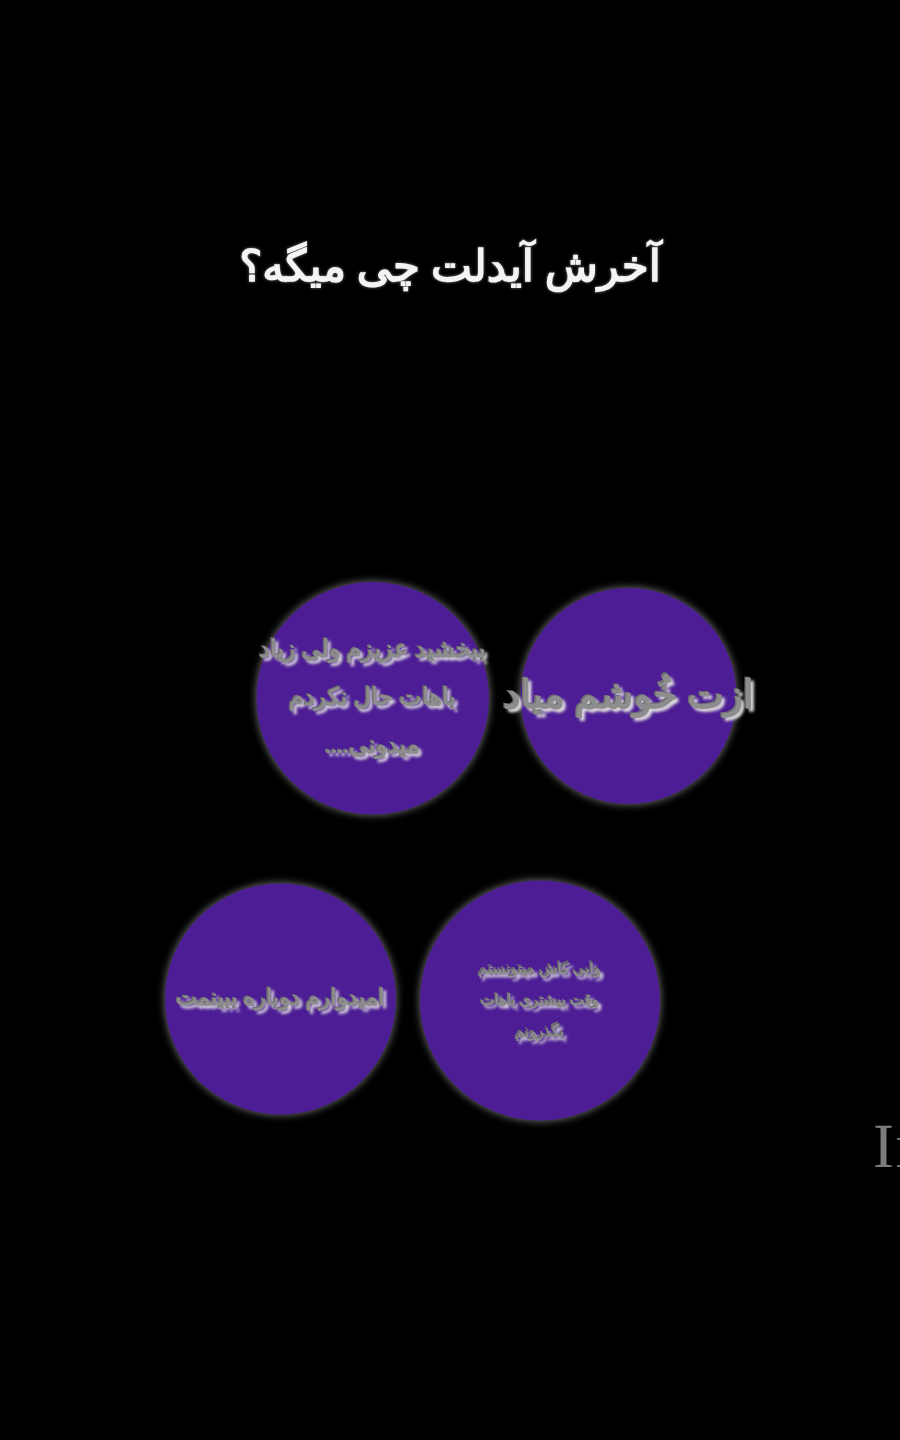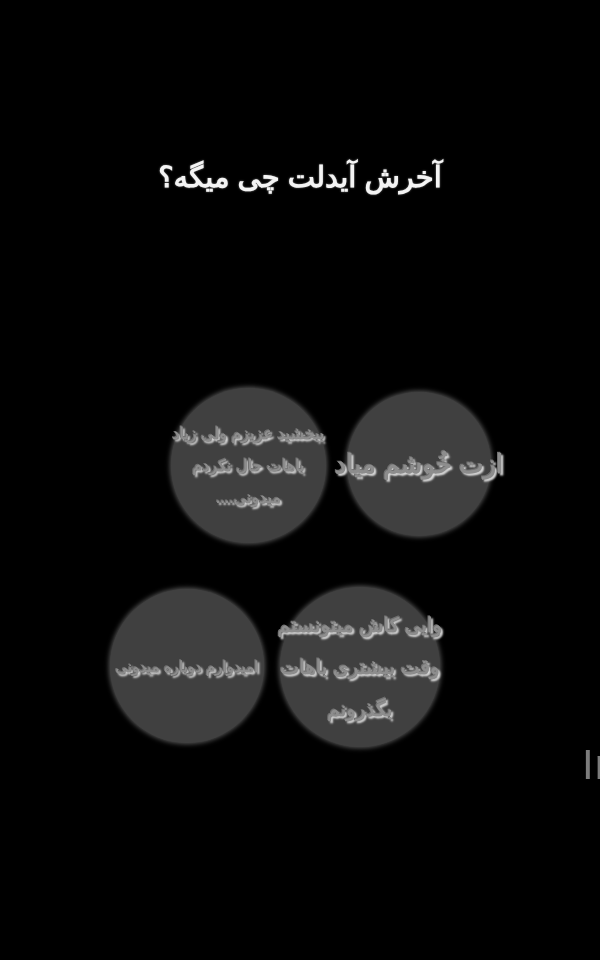--- a/index.html
+++ b/index.html
@@ -6,60 +6,60 @@
     margin: 0;
     padding: 0;
     background: #000000;
   }
   #stage {
     position: relative;
     width: 600px;
     height: 960px;
     background: #000000;
     overflow: hidden;
-    font-family: Liberation Sans, sans-serif;
+    font-family: Liberation Serif, serif;
   }
   .page-title {
     position: absolute;
     top: 160px;
     left: 0;
     width: 100%;
     text-align: center;
     direction: rtl;
     color: #f4f4f4;
     font-size: 29px;
     font-weight: bold;
     letter-spacing: 0.5px;
     text-shadow: 0 0 2px rgba(255,255,255,0.55);
   }
   .bubble {
     position: absolute;
     border-radius: 50%;
-    background: #404040;
+    background: #4c1d95;
     box-shadow: 0 0 5px 1px rgba(255,255,255,0.35);
     display: flex;
     align-items: center;
     justify-content: center;
   }
   .bubble-text {
     direction: rtl;
     text-align: center;
     white-space: pre;
     color: #8d8d8d;
     font-weight: bold;
     text-shadow: -1px -1px 0 #707070, 2px 2px 2px #dedede;
   }
   #bubble-top-left    { left: 171px; top: 388px; width: 155px; height: 155px; }
   #bubble-top-left    .bubble-text { font-size: 16px; line-height: 2.0; }
   #bubble-top-right   { left: 347px; top: 392px; width: 144px; height: 144px; }
   #bubble-top-right   .bubble-text { font-size: 26px; line-height: 1.4; }
   #bubble-bottom-left { left: 110px; top: 589px; width: 154px; height: 154px; }
   #bubble-bottom-left .bubble-text { font-size: 15px; line-height: 1.4; }
   #bubble-bottom-right{ left: 280px; top: 587px; width: 160px; height: 160px; }
-  #bubble-bottom-right .bubble-text { font-size: 20px; line-height: 2.1; }
+  #bubble-bottom-right .bubble-text { font-size: 10px; line-height: 2.1; }
   .watermark {
     position: absolute;
     left: 582px;
     top: 744px;
     color: #7c7c7c;
     font-size: 42px;
     font-weight: 500;
     line-height: 1;
     letter-spacing: 1px;
     filter: blur(0.5px);
@@ -76,21 +76,21 @@
     <div class="bubble-text">ببخشید عزیزم ولی زیاد
 باهات حال نکردم
 میدونی....</div>
   </div>
 
   <div class="bubble" id="bubble-top-right">
     <div class="bubble-text">ازت خُوشم میاد</div>
   </div>
 
   <div class="bubble" id="bubble-bottom-left">
-    <div class="bubble-text">امیدوارم دوباره میدونی</div>
+    <div class="bubble-text">امیدوارم دوباره ببینمت</div>
   </div>
 
   <div class="bubble" id="bubble-bottom-right">
     <div class="bubble-text">وایی کاش میتونستم
 وقت بیشتری باهات
 بگذرونم</div>
   </div>
 
   <div class="watermark">In</div>
 

